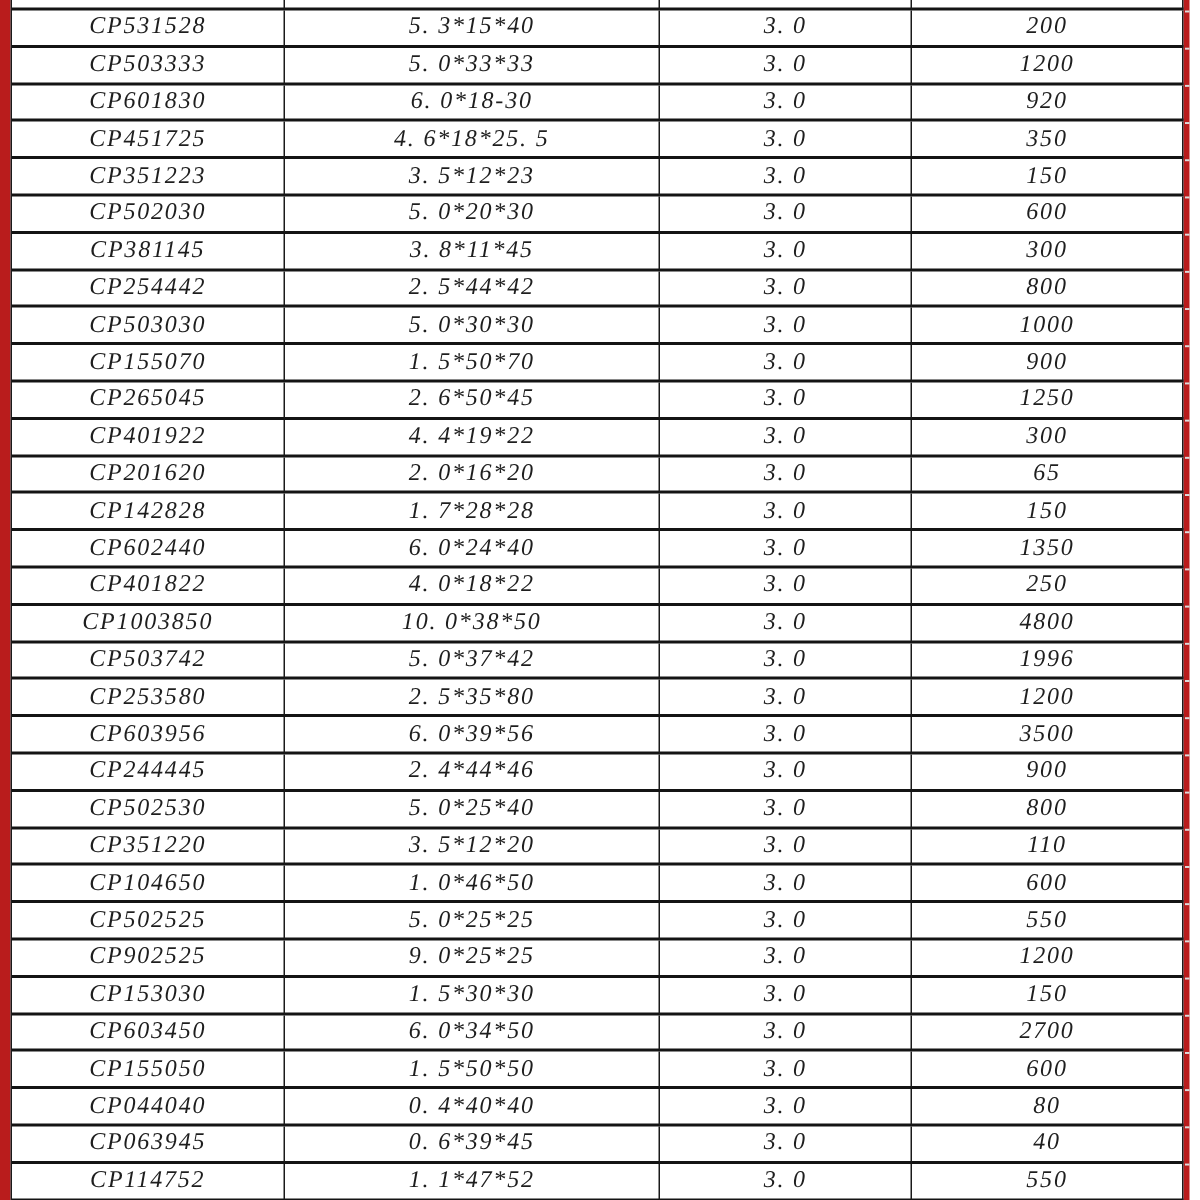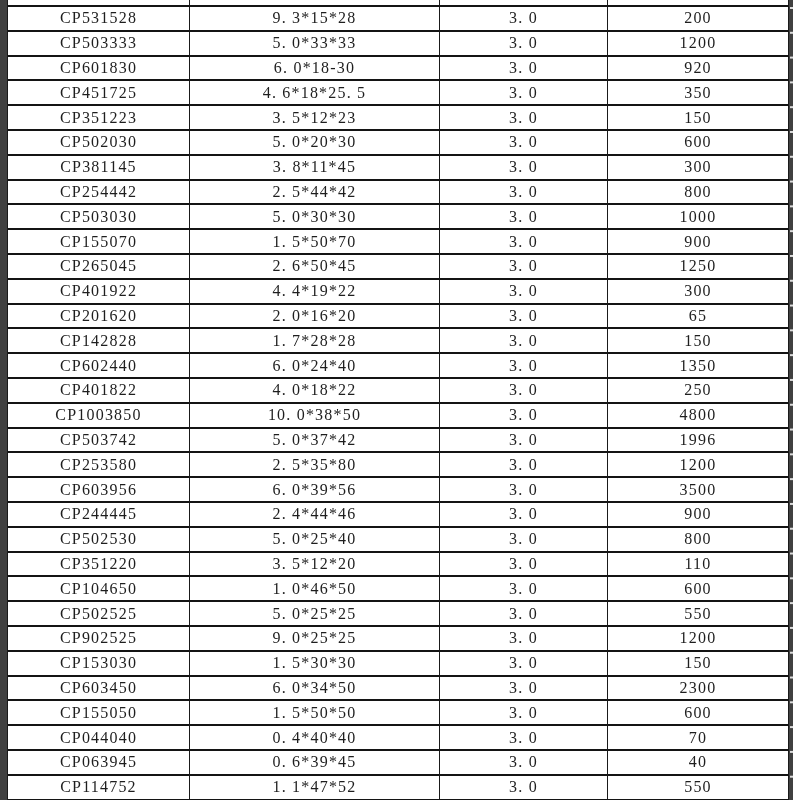--- a/index.html
+++ b/index.html
@@ -3,23 +3,24 @@
 <meta charset="utf-8">
 <style>
   html, body {
     margin: 0;
     padding: 0;
   }
   .stage {
     position: relative;
     width: 793px;
     height: 800px;
-    background: #404040;
+    background: #b91c1c;
     overflow: hidden;
     font-family: "Liberation Serif", "DejaVu Serif", serif;
+    font-style: italic;
   }
   .parts-table {
     position: absolute;
     left: 7px;
     top: -19.8px;
     display: grid;
     grid-template-columns: 182px 250px 168px 181px;
     border-left: 1.5px solid #1a1a1a;
     border-top: 2px solid #141414;
     background: #ffffff;
@@ -53,21 +54,21 @@
     background-repeat: repeat-y;
     background-position: 0 7px;
   }
 </style>
 </head>
 <body>
 
 <div class="stage">
   <div class="parts-table" id="parts-table">
       <div class="row"><div class="cell"></div><div class="cell"></div><div class="cell"></div><div class="cell"></div></div>
-      <div class="row"><div class="cell">CP531528</div><div class="cell">9. 3*15*28</div><div class="cell">3. 0</div><div class="cell">200</div></div>
+      <div class="row"><div class="cell">CP531528</div><div class="cell">5. 3*15*40</div><div class="cell">3. 0</div><div class="cell">200</div></div>
       <div class="row"><div class="cell">CP503333</div><div class="cell">5. 0*33*33</div><div class="cell">3. 0</div><div class="cell">1200</div></div>
       <div class="row"><div class="cell">CP601830</div><div class="cell">6. 0*18-30</div><div class="cell">3. 0</div><div class="cell">920</div></div>
       <div class="row"><div class="cell">CP451725</div><div class="cell">4. 6*18*25. 5</div><div class="cell">3. 0</div><div class="cell">350</div></div>
       <div class="row"><div class="cell">CP351223</div><div class="cell">3. 5*12*23</div><div class="cell">3. 0</div><div class="cell">150</div></div>
       <div class="row"><div class="cell">CP502030</div><div class="cell">5. 0*20*30</div><div class="cell">3. 0</div><div class="cell">600</div></div>
       <div class="row"><div class="cell">CP381145</div><div class="cell">3. 8*11*45</div><div class="cell">3. 0</div><div class="cell">300</div></div>
       <div class="row"><div class="cell">CP254442</div><div class="cell">2. 5*44*42</div><div class="cell">3. 0</div><div class="cell">800</div></div>
       <div class="row"><div class="cell">CP503030</div><div class="cell">5. 0*30*30</div><div class="cell">3. 0</div><div class="cell">1000</div></div>
       <div class="row"><div class="cell">CP155070</div><div class="cell">1. 5*50*70</div><div class="cell">3. 0</div><div class="cell">900</div></div>
       <div class="row"><div class="cell">CP265045</div><div class="cell">2. 6*50*45</div><div class="cell">3. 0</div><div class="cell">1250</div></div>
@@ -80,20 +81,20 @@
       <div class="row"><div class="cell">CP503742</div><div class="cell">5. 0*37*42</div><div class="cell">3. 0</div><div class="cell">1996</div></div>
       <div class="row"><div class="cell">CP253580</div><div class="cell">2. 5*35*80</div><div class="cell">3. 0</div><div class="cell">1200</div></div>
       <div class="row"><div class="cell">CP603956</div><div class="cell">6. 0*39*56</div><div class="cell">3. 0</div><div class="cell">3500</div></div>
       <div class="row"><div class="cell">CP244445</div><div class="cell">2. 4*44*46</div><div class="cell">3. 0</div><div class="cell">900</div></div>
       <div class="row"><div class="cell">CP502530</div><div class="cell">5. 0*25*40</div><div class="cell">3. 0</div><div class="cell">800</div></div>
       <div class="row"><div class="cell">CP351220</div><div class="cell">3. 5*12*20</div><div class="cell">3. 0</div><div class="cell">110</div></div>
       <div class="row"><div class="cell">CP104650</div><div class="cell">1. 0*46*50</div><div class="cell">3. 0</div><div class="cell">600</div></div>
       <div class="row"><div class="cell">CP502525</div><div class="cell">5. 0*25*25</div><div class="cell">3. 0</div><div class="cell">550</div></div>
       <div class="row"><div class="cell">CP902525</div><div class="cell">9. 0*25*25</div><div class="cell">3. 0</div><div class="cell">1200</div></div>
       <div class="row"><div class="cell">CP153030</div><div class="cell">1. 5*30*30</div><div class="cell">3. 0</div><div class="cell">150</div></div>
-      <div class="row"><div class="cell">CP603450</div><div class="cell">6. 0*34*50</div><div class="cell">3. 0</div><div class="cell">2300</div></div>
+      <div class="row"><div class="cell">CP603450</div><div class="cell">6. 0*34*50</div><div class="cell">3. 0</div><div class="cell">2700</div></div>
       <div class="row"><div class="cell">CP155050</div><div class="cell">1. 5*50*50</div><div class="cell">3. 0</div><div class="cell">600</div></div>
-      <div class="row"><div class="cell">CP044040</div><div class="cell">0. 4*40*40</div><div class="cell">3. 0</div><div class="cell">70</div></div>
+      <div class="row"><div class="cell">CP044040</div><div class="cell">0. 4*40*40</div><div class="cell">3. 0</div><div class="cell">80</div></div>
       <div class="row"><div class="cell">CP063945</div><div class="cell">0. 6*39*45</div><div class="cell">3. 0</div><div class="cell">40</div></div>
       <div class="row"><div class="cell">CP114752</div><div class="cell">1. 1*47*52</div><div class="cell">3. 0</div><div class="cell">550</div></div>
     </div>
   <div class="gridline-stubs"></div>
 </div>
 
 </body></html>

